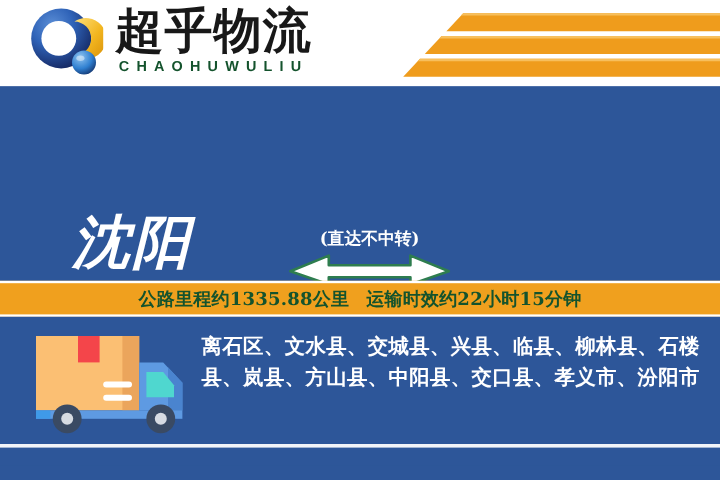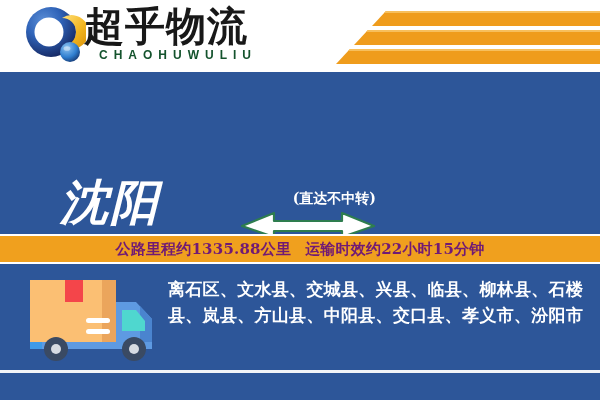--- a/index.html
+++ b/index.html
@@ -27,21 +27,21 @@
     overflow: hidden;
   }
   .logo-wrap {
     position: absolute;
     left: 24px; top: 6px;
     width: 62px; height: 62px;
   }
   .logo-mark { display:block; }
   .brand-cn {
     position: absolute;
-    left: 84px; top: 4px;
+    left: 96px; top: 4px;
     font-family: "DejaVu Serif", "Liberation Serif", serif;
     font-weight: bold;
     font-size: 40px;
     line-height: 44px;
     letter-spacing: 1px;
     color: #181818;
     white-space: nowrap;
   }
   .brand-en {
     position: absolute;
@@ -79,21 +79,21 @@
     white-space: nowrap;
     letter-spacing: 2px;
   }
   .city-from { left: 60px; font-style: italic; }
   .city-to   { left: 393px; }
 
   .mid {
     position: absolute;
     left: 240px; top: 118px;
     width: 136px;
-    text-align: right;
+    text-align: center;
   }
   .mid-top, .mid-bottom {
     font-family: "DejaVu Serif", "Liberation Serif", serif;
     font-weight: bold;
     font-size: 14px;
     color: #ffffff;
     white-space: nowrap;
     letter-spacing: 0px;
   }
   .mid-top { margin-bottom: 2px; }
@@ -114,21 +114,21 @@
     border-bottom: 2px solid #ffffff;
     box-sizing: border-box;
     display: flex;
     align-items: center;
     justify-content: center;
   }
   .infobar-text {
     font-family: "DejaVu Serif", "Liberation Serif", serif;
     font-weight: bold;
     font-size: 15px;
-    color: #701a75;
+    color: #14532d;
     white-space: nowrap;
     letter-spacing: 0.2px;
   }
   .infobar-gap { display:inline-block; width: 14px; }
 
   
   .bottom {
     position: absolute;
     left: 0; top: 264px;
     width: 600px; height: 124px;

